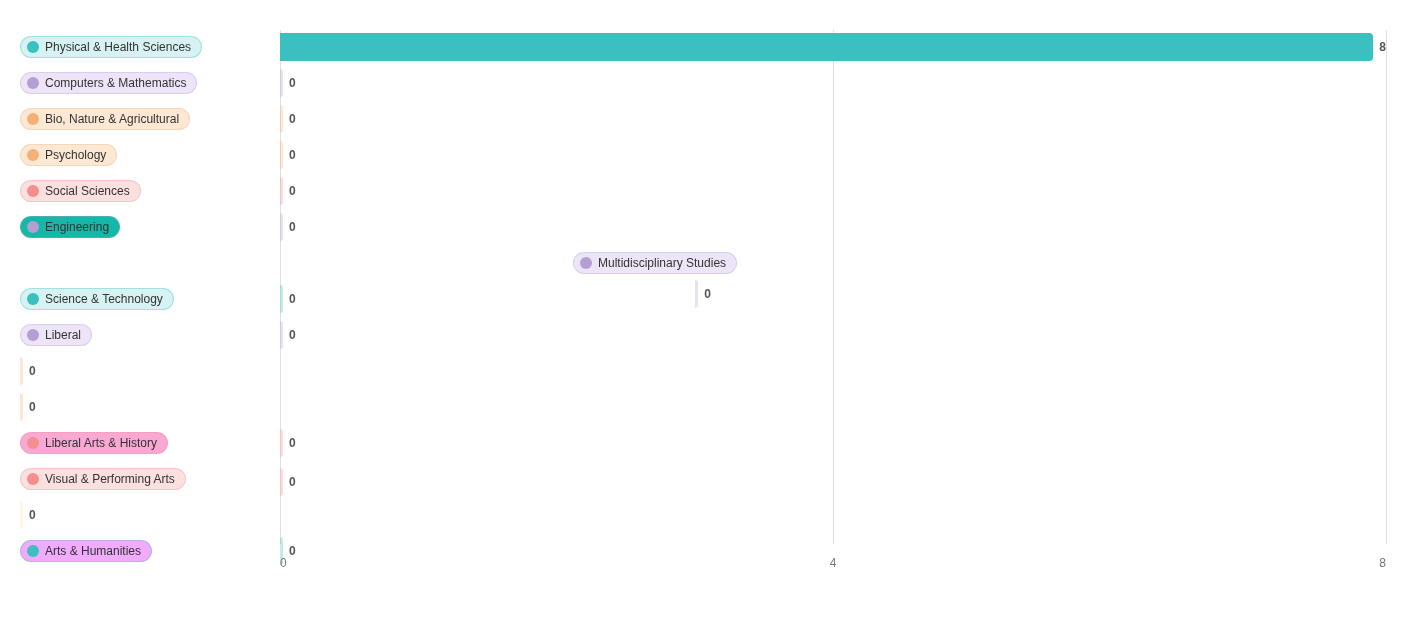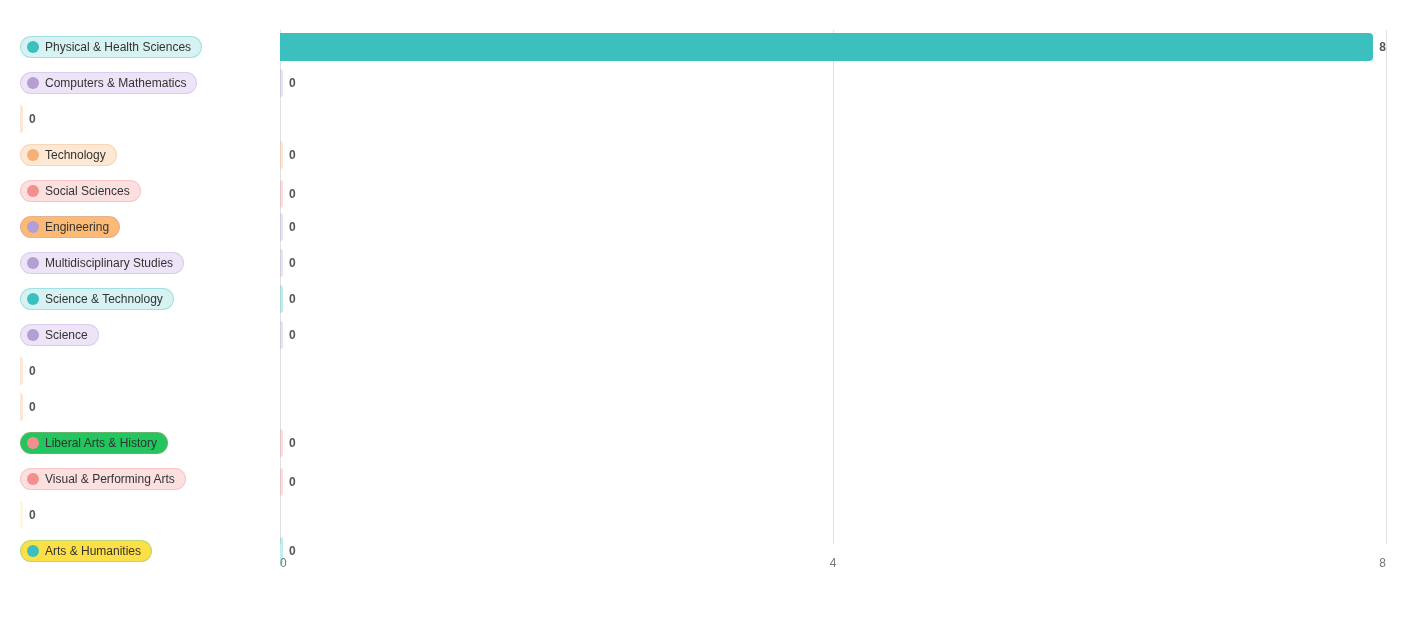--- a/index.html
+++ b/index.html
@@ -149,62 +149,68 @@
               <div class="pill-color-dot" style="background-color: rgb(180, 159, 212);"></div>
               <span>Computers &amp; Mathematics</span>
             </div>
           </div>
           <div class="bar-track">
             <div class="bar-fill" style="background-color: rgb(180, 159, 212); width: 3px; opacity: 0.3;"></div>
             <span class="bar-value-end">0</span>
           </div>
         </div>
         <div class="bar-row" style="height: 34px; margin-bottom: 2px;">
-          <div class="bar-track">
-            <div class="bar-fill" style="background-color: rgb(245, 176, 122); width: 3px; opacity: 0.3;"></div>
-            <span class="bar-value-end">0</span>
-          </div>
-        </div>
-        <div class="bar-row" style="height: 34px; margin-bottom: 2px;">
           <div class="bar-label-wrap">
             <div class="bar-label-pill" style="background-color: rgb(253, 232, 212); border-color: rgba(245, 176, 122, 0.333);">
               <div class="pill-color-dot" style="background-color: rgb(245, 176, 122);"></div>
-              <span>Technology</span>
+              <span>Bio, Nature &amp; Agricultural</span>
             </div>
           </div>
           <div class="bar-track">
             <div class="bar-fill" style="background-color: rgb(245, 176, 122); width: 3px; opacity: 0.3;"></div>
             <span class="bar-value-end">0</span>
           </div>
         </div>
-        <div class="bar-row" style="height: 34px; margin-bottom: 2px; align-items: flex-end;">
+        <div class="bar-row" style="height: 34px; margin-bottom: 2px;">
+          <div class="bar-label-wrap">
+            <div class="bar-label-pill" style="background-color: rgb(253, 232, 212); border-color: rgba(245, 176, 122, 0.333);">
+              <div class="pill-color-dot" style="background-color: rgb(245, 176, 122);"></div>
+              <span>Psychology</span>
+            </div>
+          </div>
+          <div class="bar-track">
+            <div class="bar-fill" style="background-color: rgb(245, 176, 122); width: 3px; opacity: 0.3;"></div>
+            <span class="bar-value-end">0</span>
+          </div>
+        </div>
+        <div class="bar-row" style="height: 34px; margin-bottom: 2px;">
           <div class="bar-label-wrap">
             <div class="bar-label-pill" style="background-color: rgb(252, 224, 224); border-color: rgba(242, 144, 144, 0.333);">
               <div class="pill-color-dot" style="background-color: rgb(242, 144, 144);"></div>
               <span>Social Sciences</span>
             </div>
           </div>
           <div class="bar-track">
             <div class="bar-fill" style="background-color: rgb(242, 144, 144); width: 3px; opacity: 0.3;"></div>
             <span class="bar-value-end">0</span>
           </div>
         </div>
         <div class="bar-row" style="height: 34px; margin-bottom: 2px;">
           <div class="bar-label-wrap">
-            <div class="bar-label-pill" style="background-color: #fdba74; border-color: rgba(180, 159, 212, 0.333);">
+            <div class="bar-label-pill" style="background-color: #14b8a6; border-color: rgba(180, 159, 212, 0.333);">
               <div class="pill-color-dot" style="background-color: rgb(180, 159, 212);"></div>
               <span>Engineering</span>
             </div>
           </div>
           <div class="bar-track">
             <div class="bar-fill" style="background-color: rgb(180, 159, 212); width: 3px; opacity: 0.3;"></div>
             <span class="bar-value-end">0</span>
           </div>
         </div>
-        <div class="bar-row" style="height: 34px; margin-bottom: 2px;">
+        <div class="bar-row" style="height: 34px; margin-bottom: 2px; flex-direction: column;">
           <div class="bar-label-wrap">
             <div class="bar-label-pill" style="background-color: rgb(237, 229, 247); border-color: rgba(180, 159, 212, 0.333);">
               <div class="pill-color-dot" style="background-color: rgb(180, 159, 212);"></div>
               <span>Multidisciplinary Studies</span>
             </div>
           </div>
           <div class="bar-track">
             <div class="bar-fill" style="background-color: rgb(180, 159, 212); width: 3px; opacity: 0.3;"></div>
             <span class="bar-value-end">0</span>
           </div>
@@ -218,21 +224,21 @@
           </div>
           <div class="bar-track">
             <div class="bar-fill" style="background-color: rgb(59, 191, 191); width: 3px; opacity: 0.3;"></div>
             <span class="bar-value-end">0</span>
           </div>
         </div>
         <div class="bar-row" style="height: 34px; margin-bottom: 2px;">
           <div class="bar-label-wrap">
             <div class="bar-label-pill" style="background-color: rgb(237, 229, 247); border-color: rgba(180, 159, 212, 0.333);">
               <div class="pill-color-dot" style="background-color: rgb(180, 159, 212);"></div>
-              <span>Science</span>
+              <span>Liberal</span>
             </div>
           </div>
           <div class="bar-track">
             <div class="bar-fill" style="background-color: rgb(180, 159, 212); width: 3px; opacity: 0.3;"></div>
             <span class="bar-value-end">0</span>
           </div>
         </div>
         <div class="bar-row" style="height: 34px; margin-bottom: 2px;">
           <div class="bar-track">
             <div class="bar-fill" style="background-color: rgb(245, 176, 122); width: 3px; opacity: 0.3;"></div>
@@ -240,21 +246,21 @@
           </div>
         </div>
         <div class="bar-row" style="height: 34px; margin-bottom: 2px;">
           <div class="bar-track">
             <div class="bar-fill" style="background-color: rgb(245, 176, 122); width: 3px; opacity: 0.3;"></div>
             <span class="bar-value-end">0</span>
           </div>
         </div>
         <div class="bar-row" style="height: 34px; margin-bottom: 2px;">
           <div class="bar-label-wrap">
-            <div class="bar-label-pill" style="background-color: #22c55e; border-color: rgba(242, 144, 144, 0.333);">
+            <div class="bar-label-pill" style="background-color: #f9a8d4; border-color: rgba(242, 144, 144, 0.333);">
               <div class="pill-color-dot" style="background-color: rgb(242, 144, 144);"></div>
               <span>Liberal Arts &amp; History</span>
             </div>
           </div>
           <div class="bar-track">
             <div class="bar-fill" style="background-color: rgb(242, 144, 144); width: 3px; opacity: 0.3;"></div>
             <span class="bar-value-end">0</span>
           </div>
         </div>
         <div class="bar-row" style="height: 34px; margin-bottom: 2px; align-items: flex-end;">
@@ -270,21 +276,21 @@
           </div>
         </div>
         <div class="bar-row" style="height: 34px; margin-bottom: 2px;">
           <div class="bar-track">
             <div class="bar-fill" style="background-color: rgb(250, 224, 160); width: 3px; opacity: 0.3;"></div>
             <span class="bar-value-end">0</span>
           </div>
         </div>
         <div class="bar-row" style="height: 34px; margin-bottom: 2px;">
           <div class="bar-label-wrap">
-            <div class="bar-label-pill" style="background-color: #fde047; border-color: rgba(59, 191, 191, 0.333);">
+            <div class="bar-label-pill" style="background-color: #f0abfc; border-color: rgba(59, 191, 191, 0.333);">
               <div class="pill-color-dot" style="background-color: rgb(59, 191, 191);"></div>
               <span>Arts &amp; Humanities</span>
             </div>
           </div>
           <div class="bar-track">
             <div class="bar-fill" style="background-color: rgb(59, 191, 191); width: 3px; opacity: 0.3;"></div>
             <span class="bar-value-end">0</span>
           </div>
         </div>
       </div>

